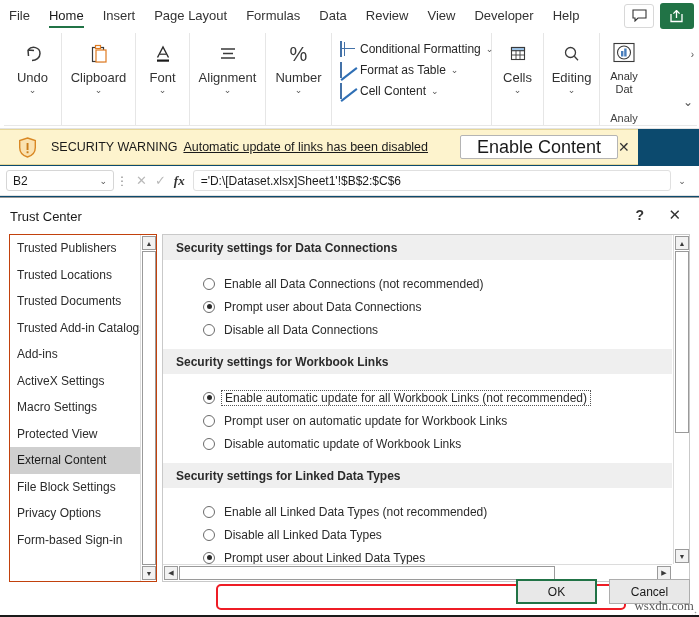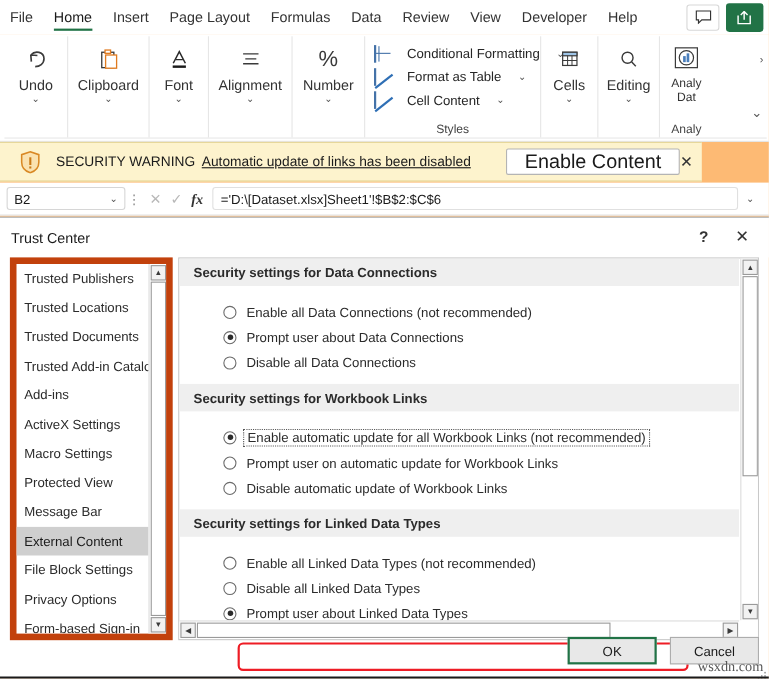--- a/index.html
+++ b/index.html
@@ -6,21 +6,21 @@
   html, body {
     margin: 0; padding: 0;
     width: 699px; height: 617px;
     font-family: "Liberation Sans", sans-serif;
     background: #ffffff;
     overflow: hidden;
   }
   #app {
     position: relative;
     width: 699px; height: 617px;
-    background: #fdba74;
+    background: #0c4a6e;
   }
 
   
   .tabbar {
     position: absolute; left: 0; top: 0; width: 699px; height: 31px;
     background: #ffffff;
     display: flex; align-items: center;
   }
   .tab {
     font-size: 13px; color: #333333;
@@ -84,21 +84,21 @@
     text-align: center; font-size: 11px; color: #444;
   }
 
   .styles-grp {
     position: relative;
     border-right: 1px solid #e6e6e6;
     padding: 5px 8px 0 8px;
     width: 160px;
   }
   .style-row {
-    display: flex; align-items: center; gap: 15px;
+    display: flex; align-items: center; gap: 5px;
     height: 21px; font-size: 12px; color: #262626;
     white-space: nowrap;
   }
   .style-ico {
     width: 15px; height: 14px; flex: 0 0 15px; position: relative;
   }
   .mini-caret { font-size: 9px; color: #555; }
 
   
   .ico-cf {
@@ -216,21 +216,21 @@
     font-size: 14px; color: #333; font-weight: bold;
   }
   .dlg-close {
     position: absolute; right: 18px; top: 8px;
     font-size: 15px; color: #333;
   }
 
   
   .tc-side {
     position: absolute; left: 9px; top: 36px; width: 148px; height: 348px;
-    border: 6px solid #c2410c;
+    border: 1px solid #c2410c;
     background: #ffffff;
     overflow: hidden;
   }
   .tc-side-list { position: absolute; left: 0; top: 0; right: 16px; }
   .tc-item {
     height: 26.5px; display: flex; align-items: center;
     padding-left: 7px;
     font-size: 12px; color: #2b2b2b;
     white-space: nowrap;
   }
@@ -461,21 +461,20 @@
         <div class="style-row">
           <span class="style-ico"><span class="ico-tbl"></span></span>
           <span>Format as Table</span>
           <span class="mini-caret">⌄</span>
         </div>
         <div class="style-row">
           <span class="style-ico"><span class="ico-tbl"></span></span>
           <span>Cell Content</span>
           <span class="mini-caret">⌄</span>
         </div>
-        <div class="grp-name">Styles</div>
       </div>
 
       <div class="grp" style="width:52px;">
         <div class="grp-icon">
           <svg width="20" height="18" viewBox="0 0 20 18">
             <rect x="3.5" y="2.5" width="13" height="12" fill="none" stroke="#3a3a3a" stroke-width="1.1"></rect>
             <rect x="3.5" y="2.5" width="13" height="3.2" fill="#9fc5e8" stroke="#3a3a3a" stroke-width="1.1"></rect>
             <path d="M8 5.7 V14.5 M12 5.7 V14.5 M3.5 10 H16.5" stroke="#3a3a3a" stroke-width="0.9"></path>
           </svg>
         </div>
@@ -574,23 +573,20 @@
             <span>Add-ins</span>
           </div>
         <div class="tc-item">
             <span>ActiveX Settings</span>
           </div>
         <div class="tc-item">
             <span>Macro Settings</span>
           </div>
         <div class="tc-item">
             <span>Protected View</span>
-          </div>
-        <div class="tc-item">
-            <span>Message Bar</span>
           </div>
         <div class="tc-item sel">
             <span>External Content</span>
           </div>
         <div class="tc-item">
             <span>File Block Settings</span>
           </div>
         <div class="tc-item">
             <span>Privacy Options</span>
           </div>

